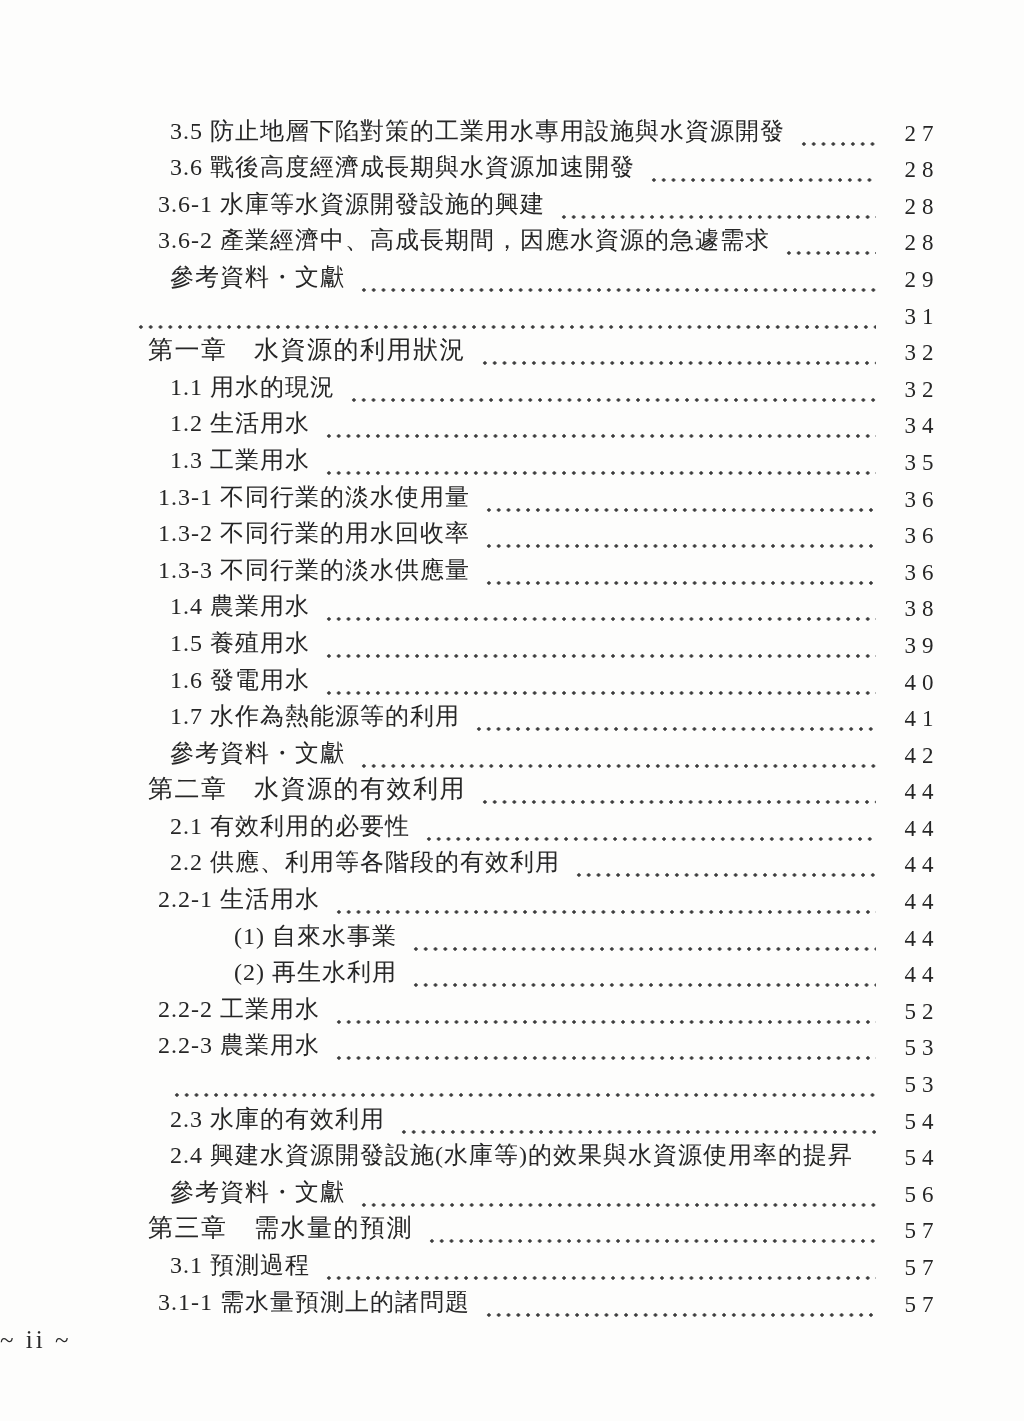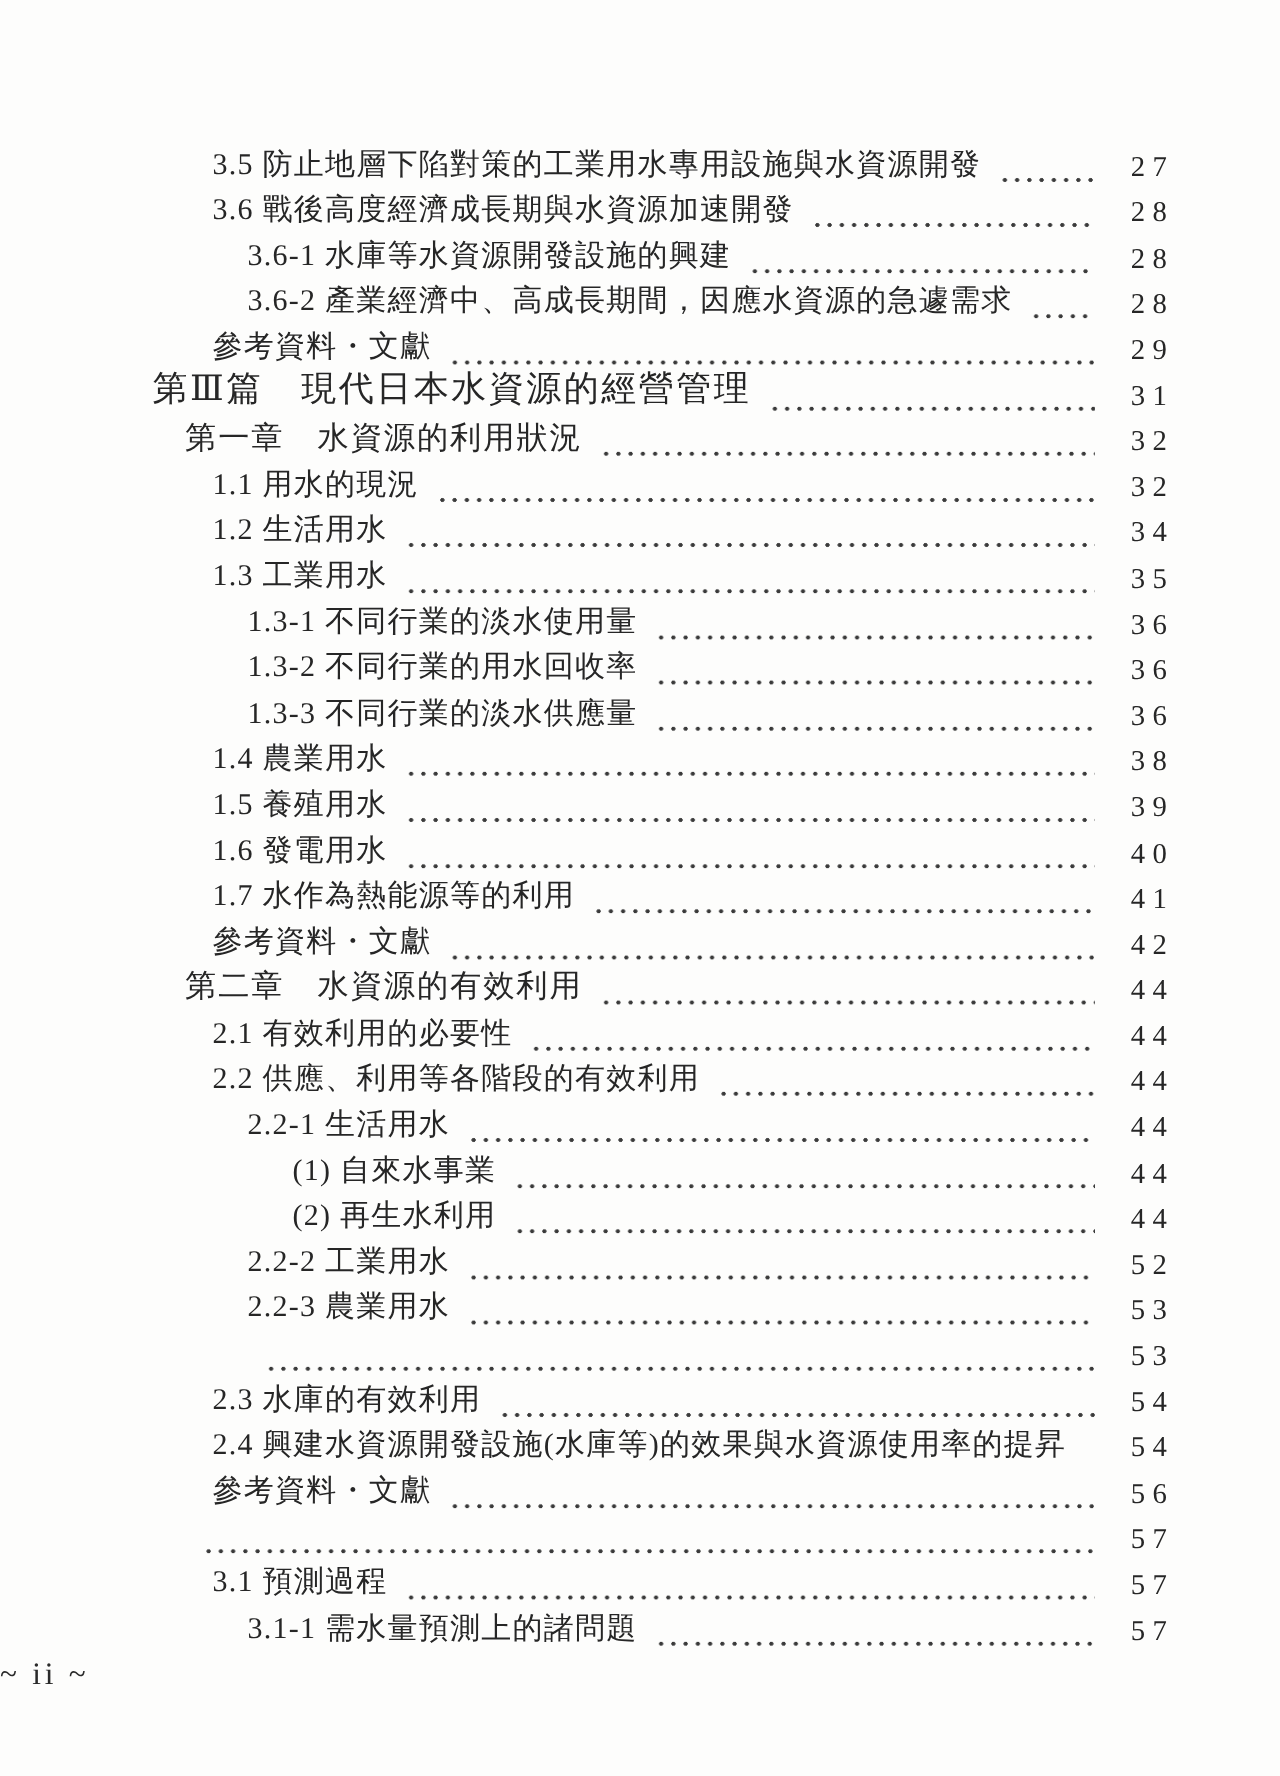--- a/index.html
+++ b/index.html
@@ -53,21 +53,21 @@
     flex: 0 0 auto;
     width: 54px;
     text-align: center;
     font-size: 23px;
     letter-spacing: 6px;
     text-indent: 6px;
   }
   .lv-part     { margin-left: 0;    font-size: 28px; letter-spacing: 2px; }
   .lv-chapter  { margin-left: 26px; font-size: 25px; letter-spacing: 1.5px; }
   .lv-section  { margin-left: 48px; }
-  .lv-subsection { margin-left: 76px; }
+  .lv-subsection { margin-left: 36px; }
   .lv-item     { margin-left: 112px; }
   .footer {
     position: absolute;
     top: 1326px;
     left: 0;
     width: 1024px;
     text-align: left;
     font-size: 25px;
     letter-spacing: 3px;
     color: #2a2a2a;
@@ -97,21 +97,20 @@
         <span class="t">3.6-2 產業經濟中、高成長期間，因應水資源的急遽需求</span>
         <span class="leader"></span>
         <span class="page">28</span>
       </div>
       <div class="row lv-section">
         <span class="t">參考資料・文獻</span>
         <span class="leader"></span>
         <span class="page">29</span>
       </div>
       <div class="row lv-part">
-        <span class="t">第Ⅲ篇　現代日本水資源的經營管理</span>
         <span class="leader"></span>
         <span class="page">31</span>
       </div>
       <div class="row lv-chapter">
         <span class="t">第一章　水資源的利用狀況</span>
         <span class="leader"></span>
         <span class="page">32</span>
       </div>
       <div class="row lv-section">
         <span class="t">1.1 用水的現況</span>
@@ -221,20 +220,21 @@
         <span class="t">2.4 興建水資源開發設施(水庫等)的效果與水資源使用率的提昇</span>
         <span class="leader"></span>
         <span class="page">54</span>
       </div>
       <div class="row lv-section">
         <span class="t">參考資料・文獻</span>
         <span class="leader"></span>
         <span class="page">56</span>
       </div>
       <div class="row lv-chapter">
+        <span class="t">第三章　需水量的預測</span>
         <span class="leader"></span>
         <span class="page">57</span>
       </div>
       <div class="row lv-section">
         <span class="t">3.1 預測過程</span>
         <span class="leader"></span>
         <span class="page">57</span>
       </div>
       <div class="row lv-subsection">
         <span class="t">3.1-1 需水量預測上的諸問題</span>

